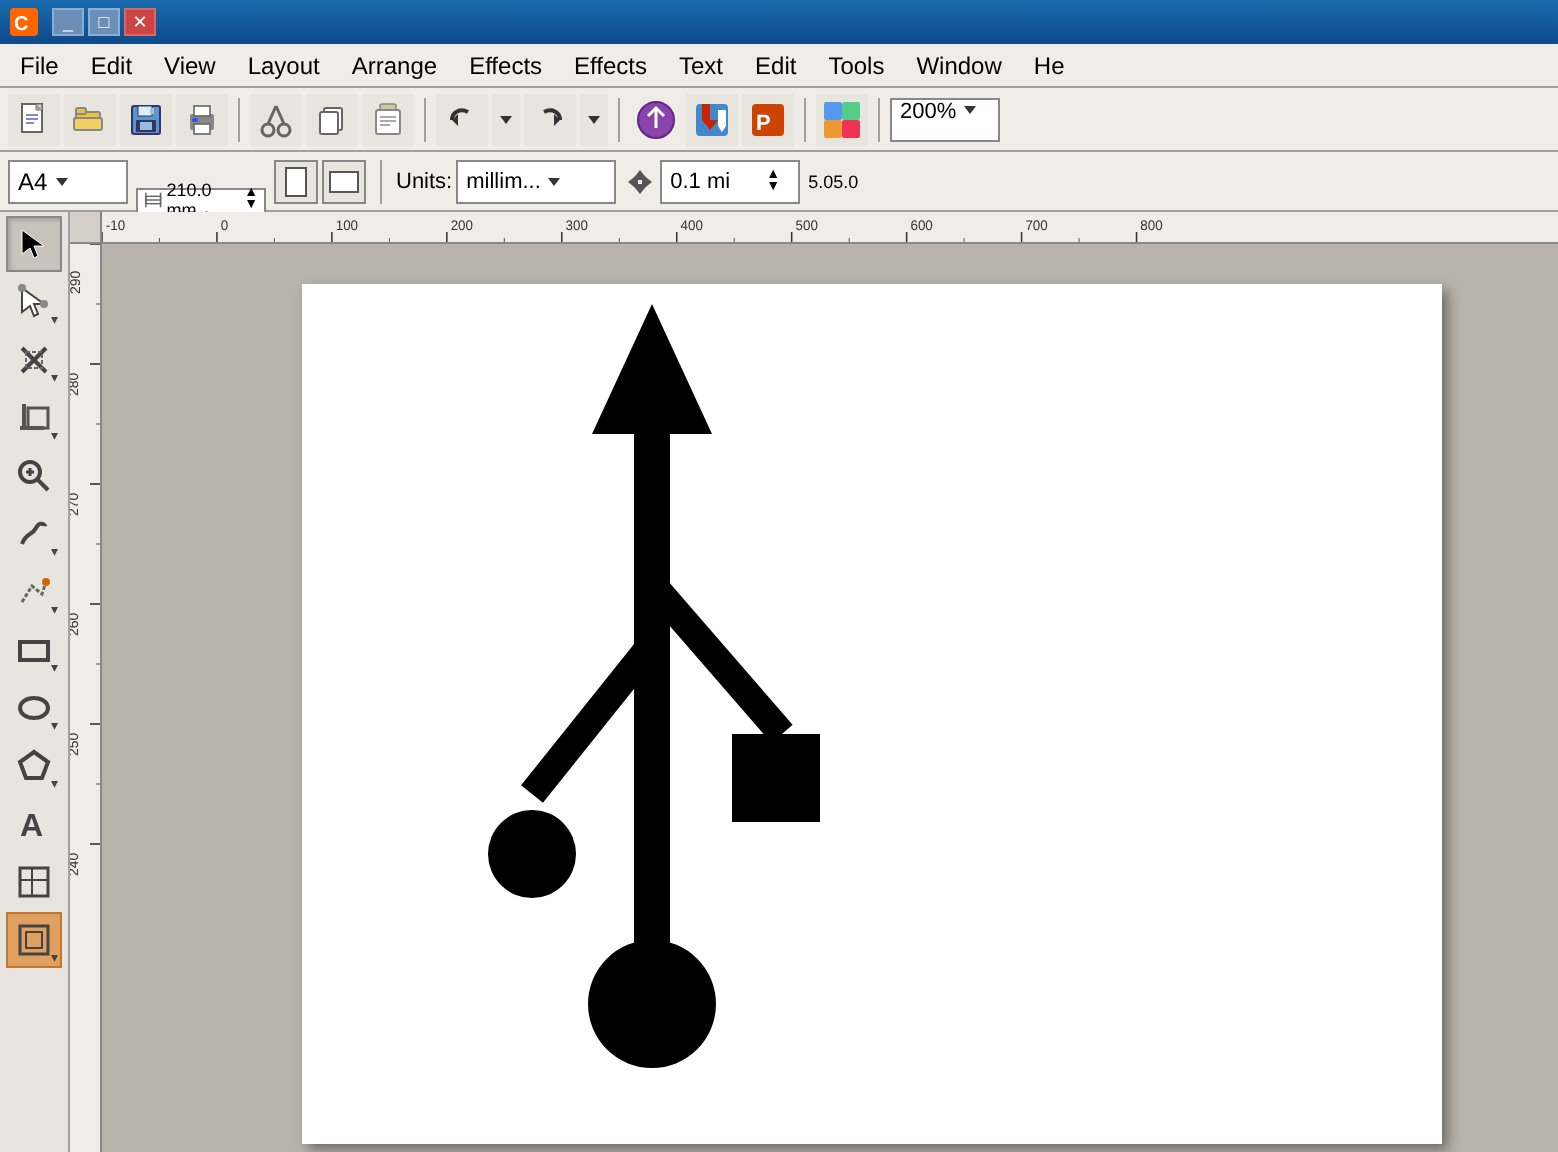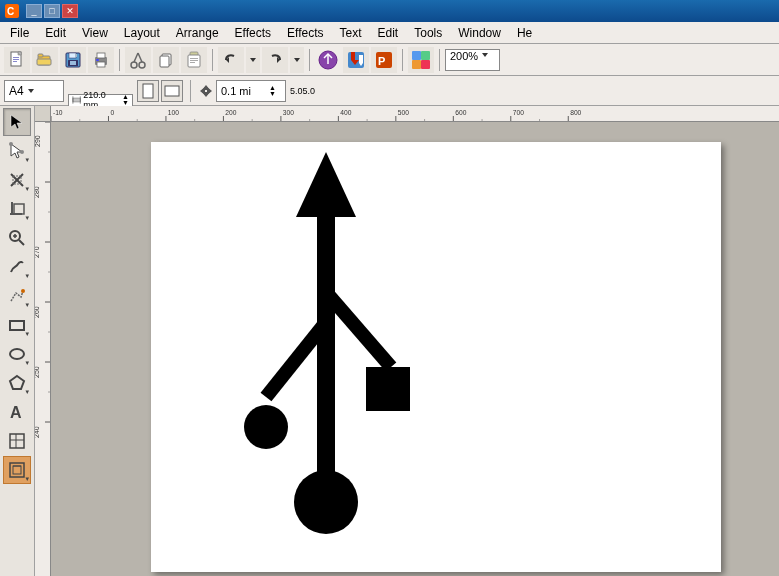--- a/index.html
+++ b/index.html
@@ -400,20 +400,29 @@
     </div>
     <div class="orient-btn">
       <svg width="16" height="14" viewBox="0 0 16 14">
           <rect x="1" y="2" width="14" height="10" fill="white" stroke="#555" stroke-width="1"></rect>
         </svg>
     </div>
   </div>
 
   <div class="toolbar-separator"></div>
 
+  <div style="display:flex;align-items:center;gap:2px;">
+    <span style="font-size:11px;">Units:</span>
+    <div class="units-select">
+      <span>millim...</span>
+      <svg width="10" height="10" viewBox="0 0 10 10">
+          <polygon points="2,3 8,3 5,7" fill="#333"></polygon>
+        </svg>
+    </div>
+  </div>
 
   <div style="display:flex;align-items:center;gap:2px;">
     <svg width="16" height="16" viewBox="0 0 16 16">
         <polygon points="8,2 12,7 4,7" fill="#555"></polygon>
         <polygon points="8,14 12,9 4,9" fill="#555"></polygon>
         <polygon points="2,8 7,4 7,12" fill="#555"></polygon>
         <polygon points="14,8 9,4 9,12" fill="#555"></polygon>
       </svg>
     <div class="nudge-input">
       <span>0.1 mi</span>

